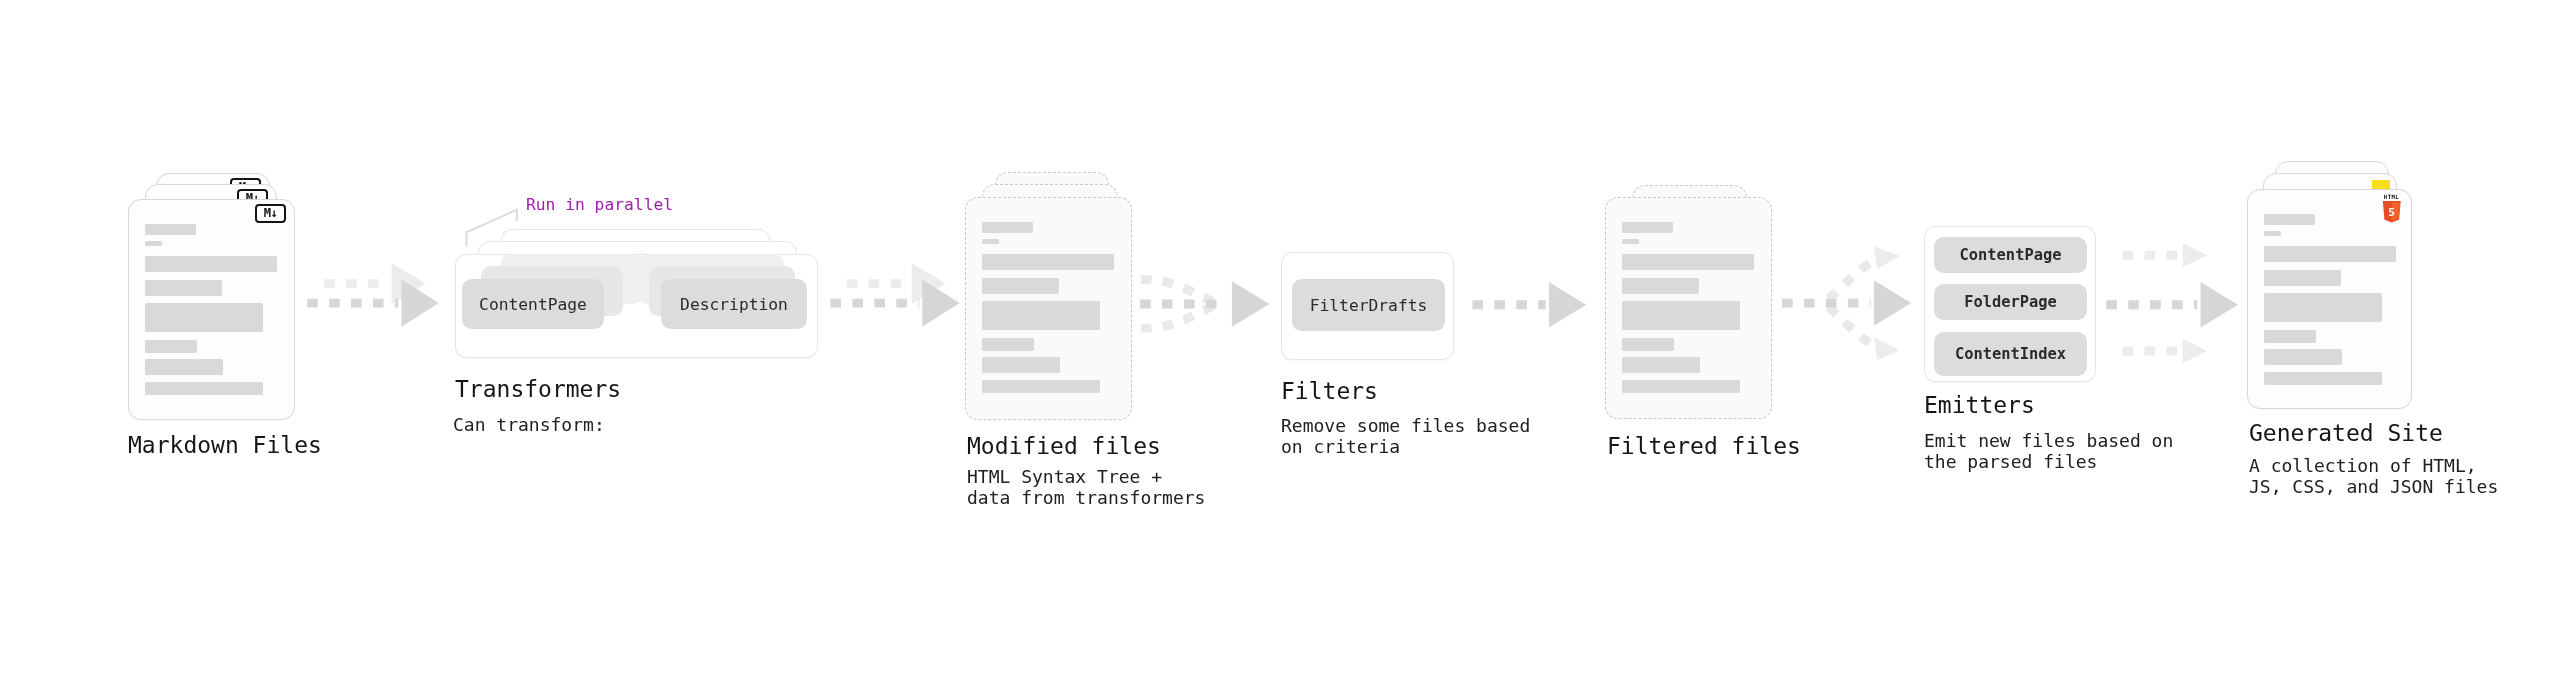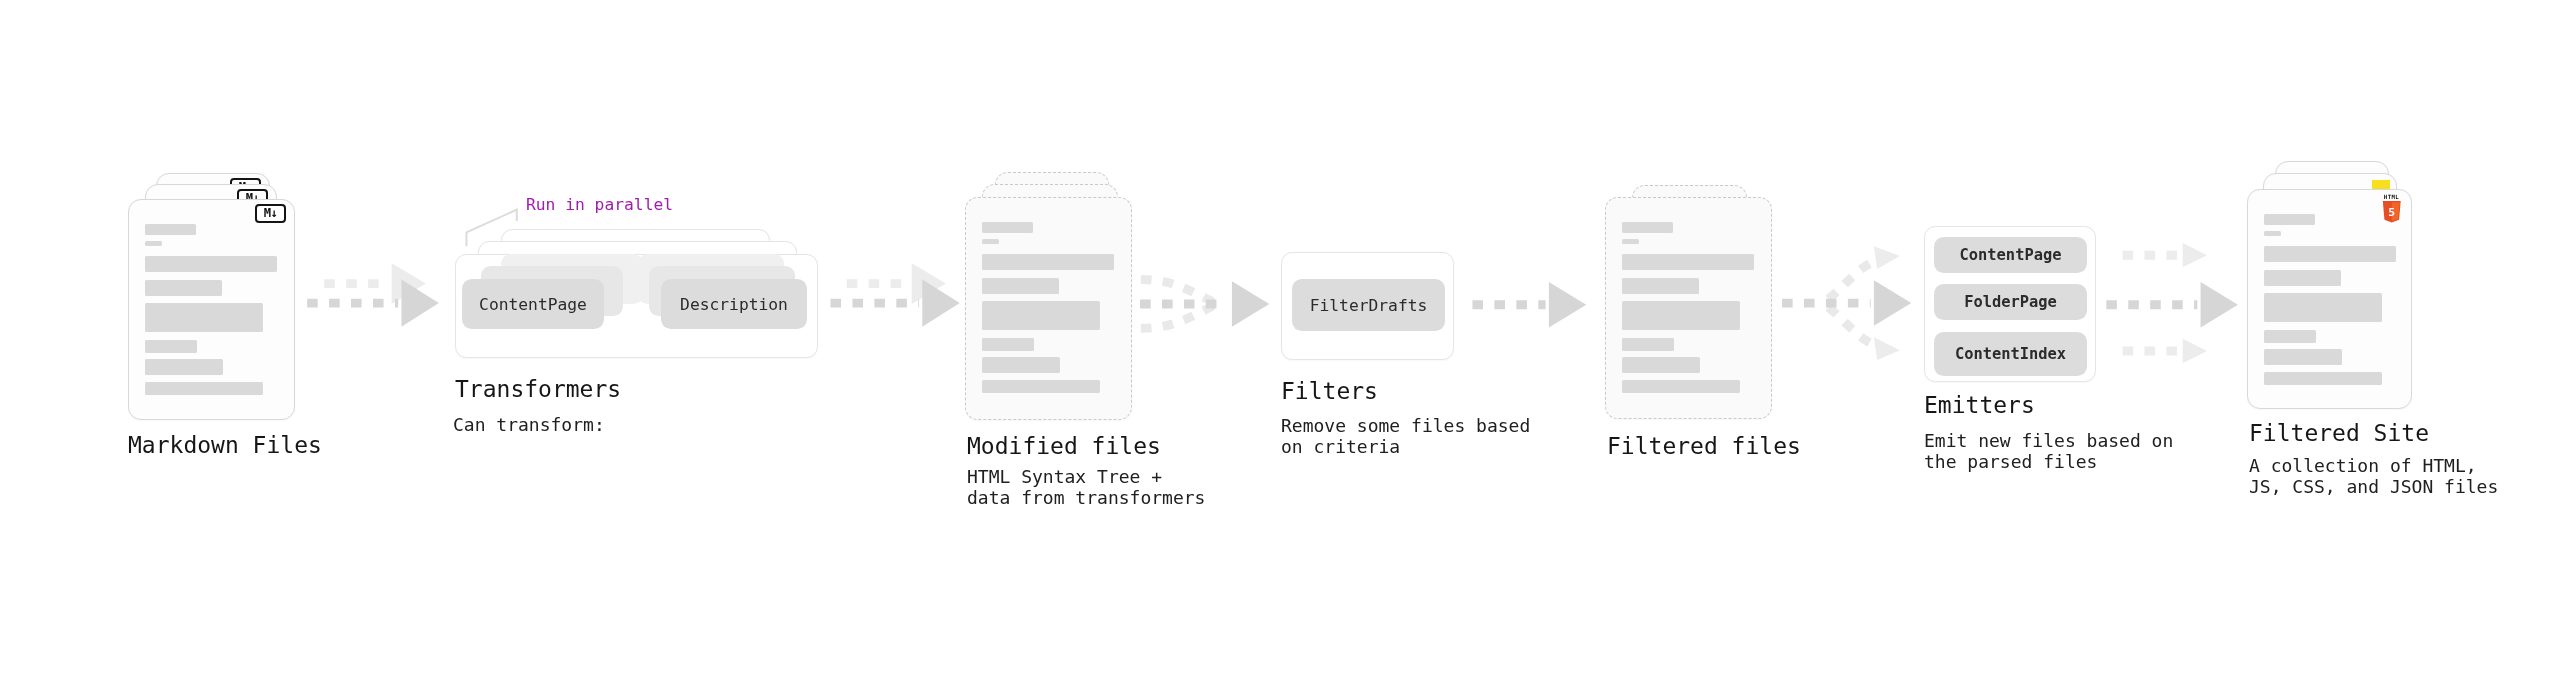--- a/index.html
+++ b/index.html
@@ -216,18 +216,18 @@
       <div class="bar" style="width:51px;height:10.6px;margin-top:24.4px"></div>
       <div class="bar" style="width:17px;height:4.9px;margin-top:6.5px"></div>
       <div class="bar" style="width:132px;height:16.3px;margin-top:9.8px"></div>
       <div class="bar" style="width:77px;height:16.3px;margin-top:7.3px"></div>
       <div class="bar" style="width:118px;height:29px;margin-top:7.3px"></div>
       <div class="bar" style="width:52px;height:13px;margin-top:7.3px"></div>
       <div class="bar" style="width:78px;height:16.3px;margin-top:6.5px"></div>
       <div class="bar" style="width:118px;height:13px;margin-top:6.5px"></div>
     </div>
   </div>
-  <div class="title" style="left:2249px;top:420px">Filtered Site</div>
+  <div class="title" style="left:2249px;top:420px">Generated Site</div>
   <div class="desc" style="left:2249px;top:455px">A collection of HTML,
 JS, CSS, and JSON files</div>
 
 </div>
 
 
 </body></html>

